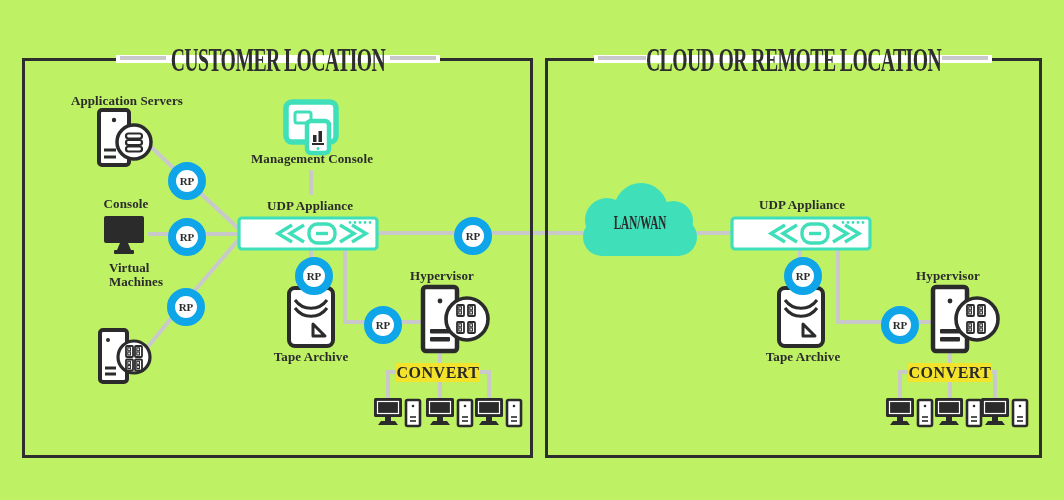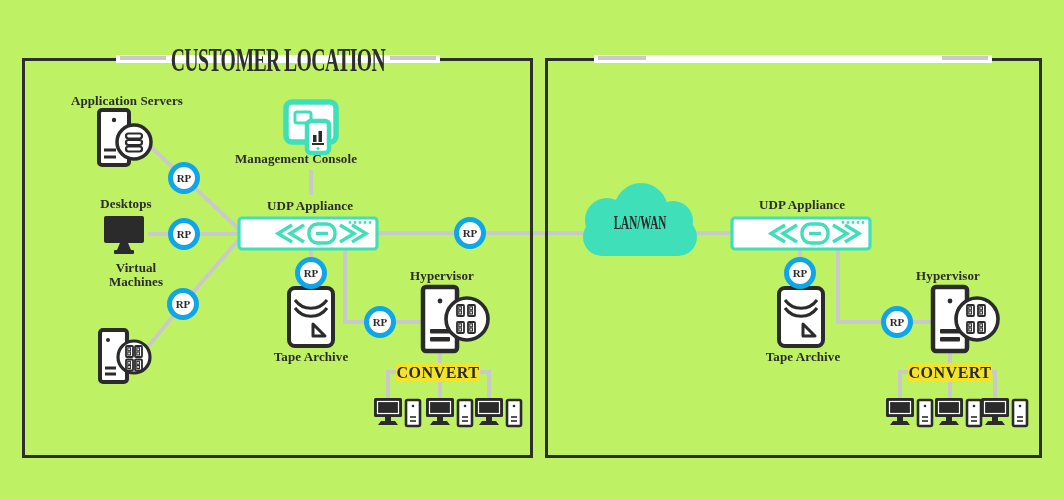--- a/index.html
+++ b/index.html
@@ -18,28 +18,28 @@
   }
   .panel-title span{
     font-weight:bold;font-size:34px;letter-spacing:-1px;color:#2e2e2e;
     transform:scaleX(0.58);transform-origin:center;white-space:nowrap;line-height:40px;
   }
   
   #lines{position:absolute;left:0;top:0;z-index:1;}
   
   .label{
     position:absolute;z-index:4;transform:translate(-50%,-50%);
-    font-weight:bold;font-size:13px;line-height:14px;text-align:center;
+    font-weight:bold;font-size:13px;line-height:14px;
     white-space:pre-line;color:#2b2b2b;letter-spacing:0.1px;
   }
   .note{font-size:13.5px;line-height:15px;}
   
   .rp{
     position:absolute;z-index:5;width:22px;height:22px;border-radius:50%;
-    background:#ffffff;border:5px solid #0ea5e9;
+    background:#ffffff;border:8px solid #0ea5e9;
     display:flex;align-items:center;justify-content:center;
     font-size:11px;font-weight:bold;color:#2b2b2b;letter-spacing:0;
   }
   
   .convert{
     position:absolute;z-index:5;width:84px;height:19px;background:#f4e32b;
     display:flex;align-items:center;justify-content:center;
     font-weight:bold;font-size:16px;letter-spacing:0.5px;color:#2b2b2b;
   }
   .icon{position:absolute;z-index:4;}
@@ -136,34 +136,37 @@
   <div class="border-mask" style="left:116px;top:55px;width:324px;height:8px;"></div>
   <div class="border-mask" style="left:594px;top:55px;width:398px;height:8px;"></div>
   <div class="title-dash" style="left:120px;top:56px;width:46px;"></div>
   <div class="title-dash" style="left:390px;top:56px;width:46px;"></div>
   <div class="title-dash" style="left:598px;top:56px;width:48px;"></div>
   <div class="title-dash" style="left:942px;top:56px;width:46px;"></div>
 
   <div class="panel-title" style="left:22px;top:40px;width:511px;height:40px;">
     <span>CUSTOMER LOCATION</span>
   </div>
+  <div class="panel-title" style="left:545px;top:40px;width:497px;height:40px;">
+    <span>CLOUD OR REMOTE LOCATION</span>
+  </div>
 
   <div class="label" style="left:127px;top:101px;">Application Servers</div>
   <svg class="icon" style="left:93px;top:106px;" width="64" height="66">
     <rect x="6" y="4" width="30" height="55" rx="3" fill="#ffffff" stroke="#2b2b2b" stroke-width="4"></rect>
     <circle cx="21" cy="14" r="2.2" fill="#2b2b2b"></circle>
     <line x1="11" y1="44" x2="23" y2="44" stroke="#2b2b2b" stroke-width="3"></line>
     <line x1="11" y1="51" x2="23" y2="51" stroke="#2b2b2b" stroke-width="3"></line>
     <circle cx="41" cy="36" r="17" fill="#ffffff" stroke="#2b2b2b" stroke-width="3.5"></circle>
     <rect x="33" y="27.5" width="16" height="5" rx="2.5" fill="none" stroke="#2b2b2b" stroke-width="2.2"></rect>
     <rect x="33" y="34" width="16" height="5" rx="2.5" fill="none" stroke="#2b2b2b" stroke-width="2.2"></rect>
     <rect x="33" y="40.5" width="16" height="5" rx="2.5" fill="none" stroke="#2b2b2b" stroke-width="2.2"></rect>
   </svg>
 
-  <div class="label" style="left:126px;top:204px;">Desktops</div>
+  <div class="label" style="left:126px;top:204px;">Console</div>
   <svg class="icon" style="left:101px;top:214px;" width="48" height="42">
     <rect x="3" y="2" width="40" height="27" rx="2" fill="#2b2b2b"></rect>
     <polygon points="19,29 27,29 30,36 16,36" fill="#2b2b2b"></polygon>
     <rect x="13" y="36" width="20" height="4" rx="1" fill="#2b2b2b"></rect>
   </svg>
 
   <div class="label" style="left:136px;top:275px;">Virtual
 Machines</div>
   <svg class="icon" style="left:94px;top:326px;" width="62" height="60">
     <rect x="6" y="4" width="27" height="52" rx="3" fill="#ffffff" stroke="#2b2b2b" stroke-width="4"></rect>
@@ -179,21 +182,21 @@
 
   <svg class="icon" style="left:283px;top:99px;" width="58" height="58">
     <rect x="3" y="3" width="50" height="40" rx="6" fill="#ffffff" stroke="#3fdfba" stroke-width="5.5"></rect>
     <rect x="12" y="13" width="16" height="11" rx="2" fill="none" stroke="#3fdfba" stroke-width="3"></rect>
     <rect x="24" y="22" width="22" height="32" rx="4" fill="#ffffff" stroke="#3fdfba" stroke-width="4.5"></rect>
     <rect x="30" y="36" width="3.5" height="7" fill="#2b2b2b"></rect>
     <rect x="35.5" y="32" width="3.5" height="11" fill="#2b2b2b"></rect>
     <line x1="29" y1="45" x2="41" y2="45" stroke="#2b2b2b" stroke-width="2"></line>
     <circle cx="35" cy="49.5" r="1.5" fill="#3fdfba"></circle>
   </svg>
-  <div class="label" style="left:296px;top:159px;">Management Console</div>
+  <div class="label" style="left:312px;top:159px;">Management Console</div>
 
   <div class="label" style="left:310px;top:206px;">UDP Appliance</div>
   <svg class="icon" style="left:237px;top:216px;" width="142" height="35">
     <use href="#appliance"></use>
   </svg>
 
   <svg class="icon" style="left:285px;top:284px;" width="54" height="70">
     <use href="#tapeicon"></use>
   </svg>
   <div class="label" style="left:311px;top:357px;">Tape Archive</div>

